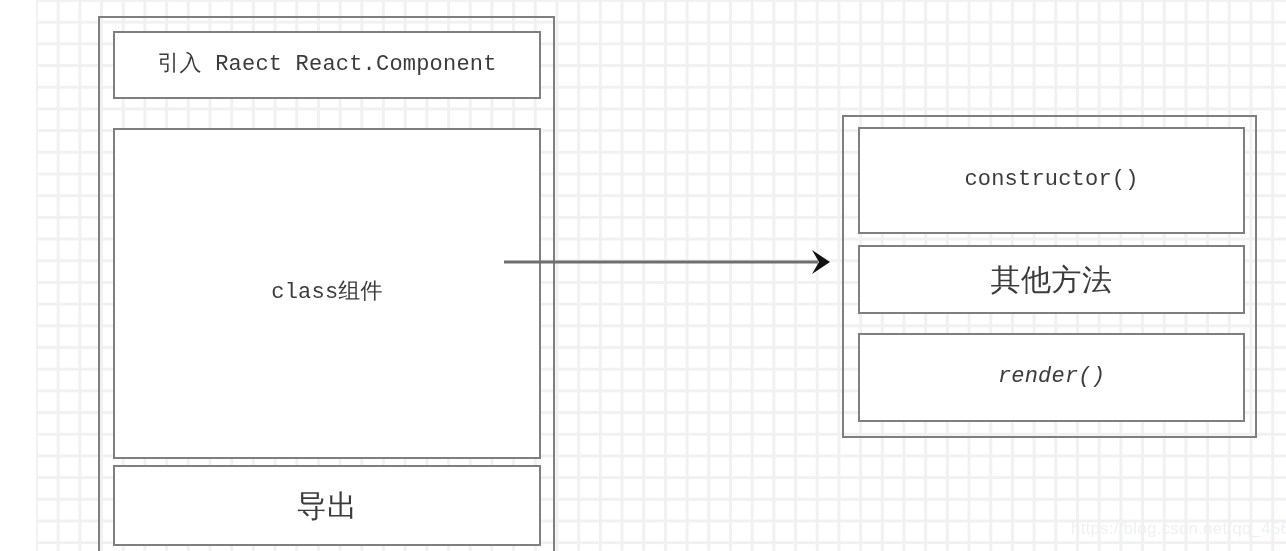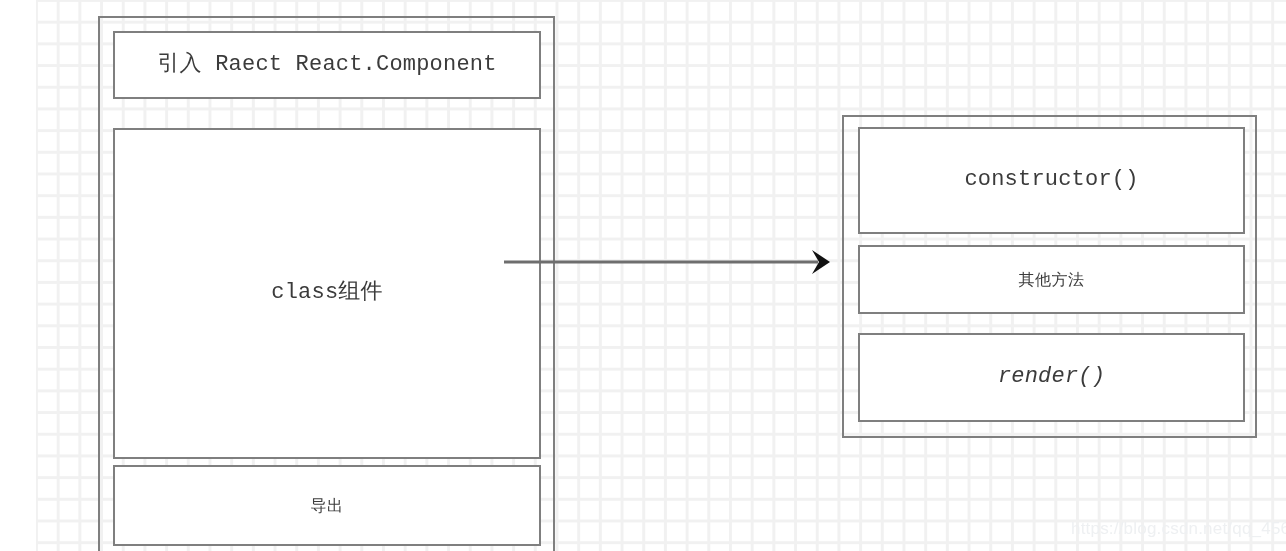--- a/index.html
+++ b/index.html
@@ -39,21 +39,21 @@
     position: absolute;
     box-sizing: border-box;
     border: 2px solid #7f7f7f;
     background: #ffffff;
     display: flex;
     align-items: center;
     justify-content: center;
   }
   .box-label {
     color: #3b3b3b;
-    font-size: 16px;
+    font-size: 30px;
     letter-spacing: 0.5px;
     line-height: 1.2;
     white-space: nowrap;
     user-select: none;
   }
   .mono-label {
     font-family: "Liberation Mono", "DejaVu Sans Mono", monospace;
     font-size: 22px;
     letter-spacing: 0.2px;
   }

